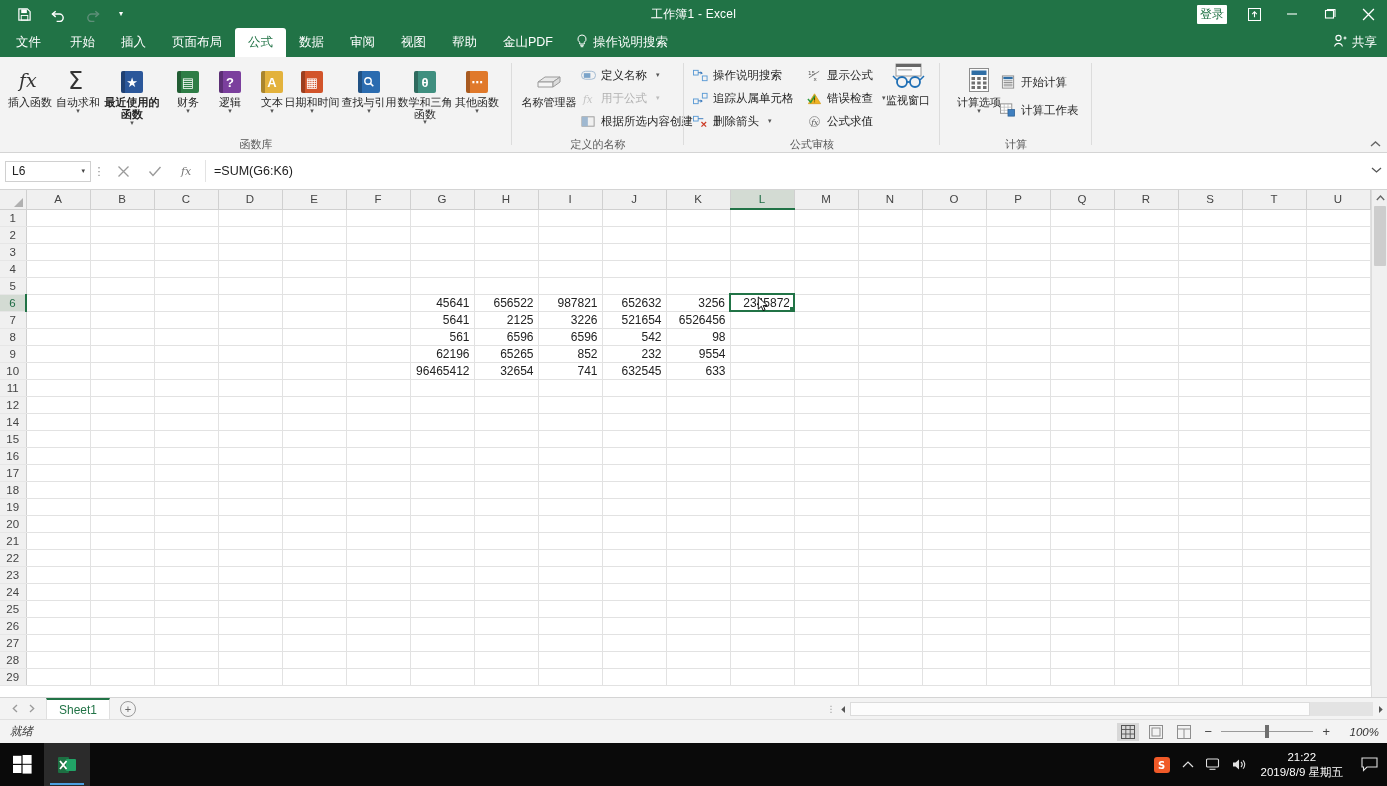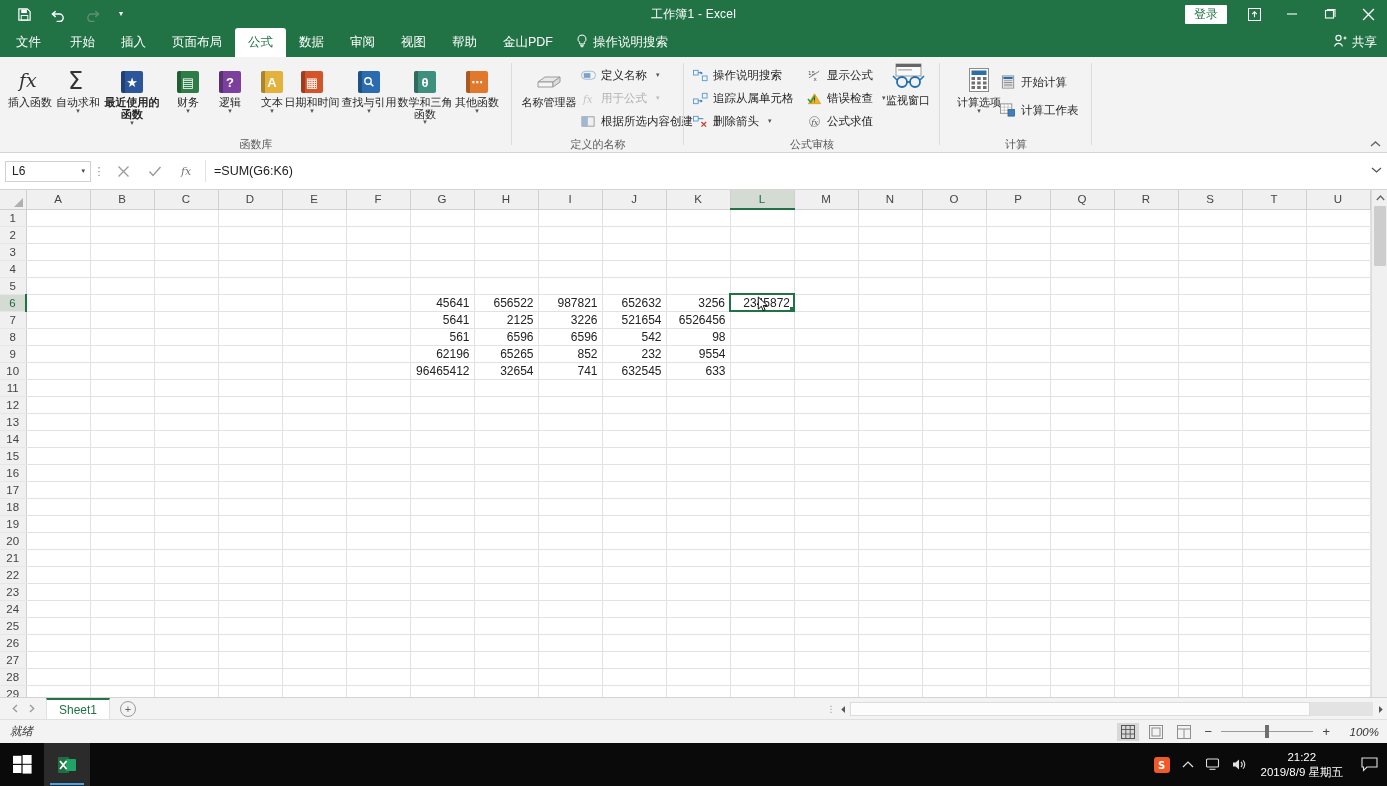--- a/index.html
+++ b/index.html
@@ -25,21 +25,21 @@
   .qat-btn.dim { color: #7ba893; }
   .qat-btn.tiny { font-size: 8px; width: 22px; }
   .title-text {
     position: absolute; top: 0; left: 0; width: 1387px; height: 28px;
     display: flex; align-items: center; justify-content: center;
     font-size: 12px; color: #fff; letter-spacing: .2px;
   }
   .win-controls { position: absolute; top: 0; right: 0; height: 28px; display: flex; align-items: center; }
   .win-btn { width: 38px; height: 28px; display:flex; align-items:center; justify-content:center; color:#fff; font-size: 13px; }
   .signin {
-    height: 19px; padding: 0 9px; background: #fff; color: #217346;
+    height: 19px; padding: 0 3px; background: #fff; color: #217346;
     font-size: 12px; display: flex; align-items: center; margin-right: 8px;
     border-radius: 1px;
   }
 
   
   .tabbar {
     position: absolute; top: 28px; left: 0; width: 1387px; height: 29px;
     background: #217346; display: flex; align-items: stretch;
   }
   .tab {
@@ -908,44 +908,20 @@
             <td class="cell"></td>
             <td class="cell"></td>
             <td class="cell"></td>
             <td class="cell"></td>
             <td class="cell"></td>
             <td class="cell"></td>
             <td class="cell"></td>
             <td class="cell"></td>
           </tr>
           <tr>
-            <th class="rowhead">13</th>
-            <td class="cell"></td>
-            <td class="cell"></td>
-            <td class="cell"></td>
-            <td class="cell"></td>
-            <td class="cell"></td>
-            <td class="cell"></td>
-            <td class="cell"></td>
-            <td class="cell"></td>
-            <td class="cell"></td>
-            <td class="cell"></td>
-            <td class="cell"></td>
-            <td class="cell"></td>
-            <td class="cell"></td>
-            <td class="cell"></td>
-            <td class="cell"></td>
-            <td class="cell"></td>
-            <td class="cell"></td>
-            <td class="cell"></td>
-            <td class="cell"></td>
-            <td class="cell"></td>
-            <td class="cell"></td>
-          </tr>
-          <tr>
             <th class="rowhead">14</th>
             <td class="cell"></td>
             <td class="cell"></td>
             <td class="cell"></td>
             <td class="cell"></td>
             <td class="cell"></td>
             <td class="cell"></td>
             <td class="cell"></td>
             <td class="cell"></td>
             <td class="cell"></td>

